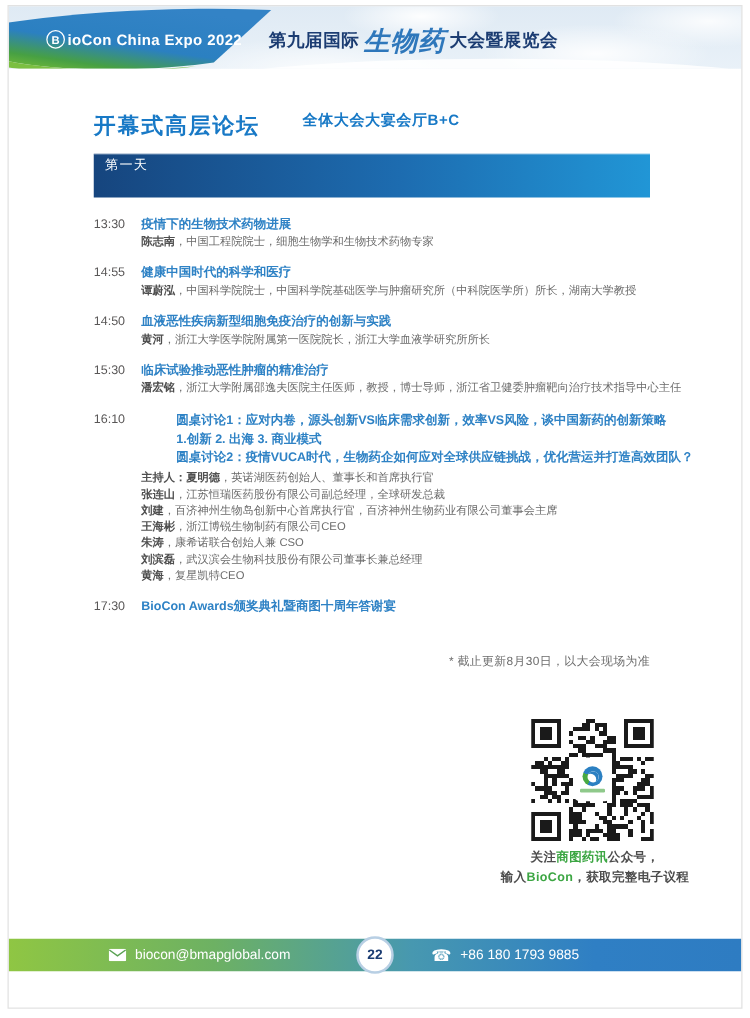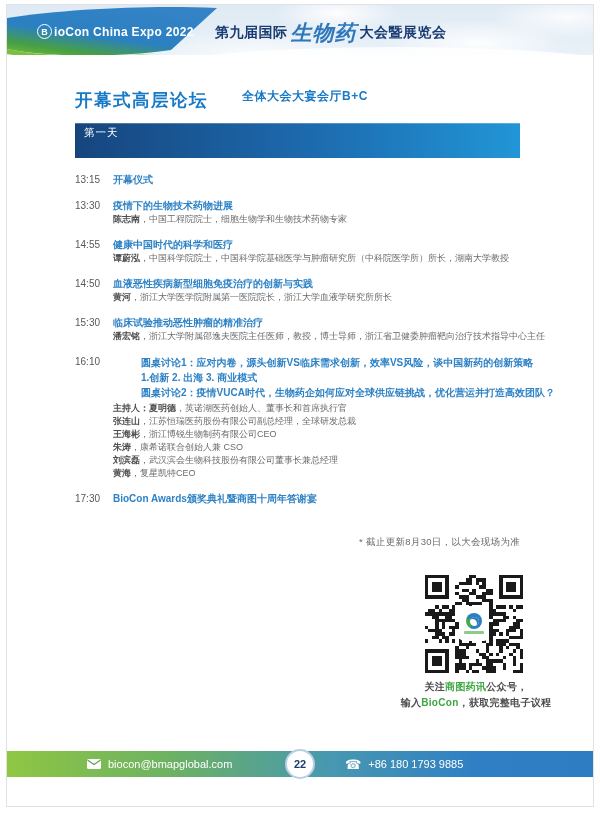--- a/index.html
+++ b/index.html
@@ -106,26 +106,20 @@
     <div class="title-row">
       <span class="page-title">开幕式高层论坛</span>
       <span class="sub sub1">全体大会</span>
       <span class="sub sub2">大宴会厅B+C</span>
     </div>
 
     <div class="day-bar">第一天</div>
 
     <div class="schedule">
 
-      <div class="row">
-        <div class="time">13:15</div>
-        <div class="rbody">
-            <div class="s-title">开幕仪式</div>
-          </div>
-      </div>
 
       <div class="row">
         <div class="time">13:30</div>
         <div class="rbody">
           <div class="s-title">疫情下的生物技术药物进展</div>
           <div class="speaker"><span class="sp-name">陈志南</span><span>，中国工程院院士，细胞生物学和生物技术药物专家</span></div>
         </div>
       </div>
 
       <div class="row">
@@ -154,20 +148,21 @@
 
       <div class="row">
         <div class="time">16:10</div>
         <div class="rbody">
           <div class="s-title rt">圆桌讨论1：应对内卷，源头创新VS临床需求创新，效率VS风险，谈中国新药的创新策略</div>
           <div class="s-title rt">1.创新 2. 出海 3. 商业模式</div>
           <div class="s-title rt">圆桌讨论2：疫情VUCA时代，生物药企如何应对全球供应链挑战，优化营运并打造高效团队？</div>
           <div class="speakers">
             <div class="speaker"><span class="sp-name">主持人：夏明德</span><span>，英诺湖医药创始人、董事长和首席执行官</span></div>
             <div class="speaker"><span class="sp-name">张连山</span><span>，江苏恒瑞医药股份有限公司副总经理，全球研发总裁</span></div>
+            <div class="speaker"><span class="sp-name">刘建</span><span>，百济神州生物岛创新中心首席执行官，百济神州生物药业有限公司董事会主席</span></div>
             <div class="speaker"><span class="sp-name">王海彬</span><span>，浙江博锐生物制药有限公司CEO</span></div>
             <div class="speaker"><span class="sp-name">朱涛</span><span>，康希诺联合创始人兼 CSO</span></div>
             <div class="speaker"><span class="sp-name">刘滨磊</span><span>，武汉滨会生物科技股份有限公司董事长兼总经理</span></div>
             <div class="speaker"><span class="sp-name">黄海</span><span>，复星凯特CEO</span></div>
           </div>
         </div>
       </div>
 
       <div class="row">
         <div class="time">17:30</div>

